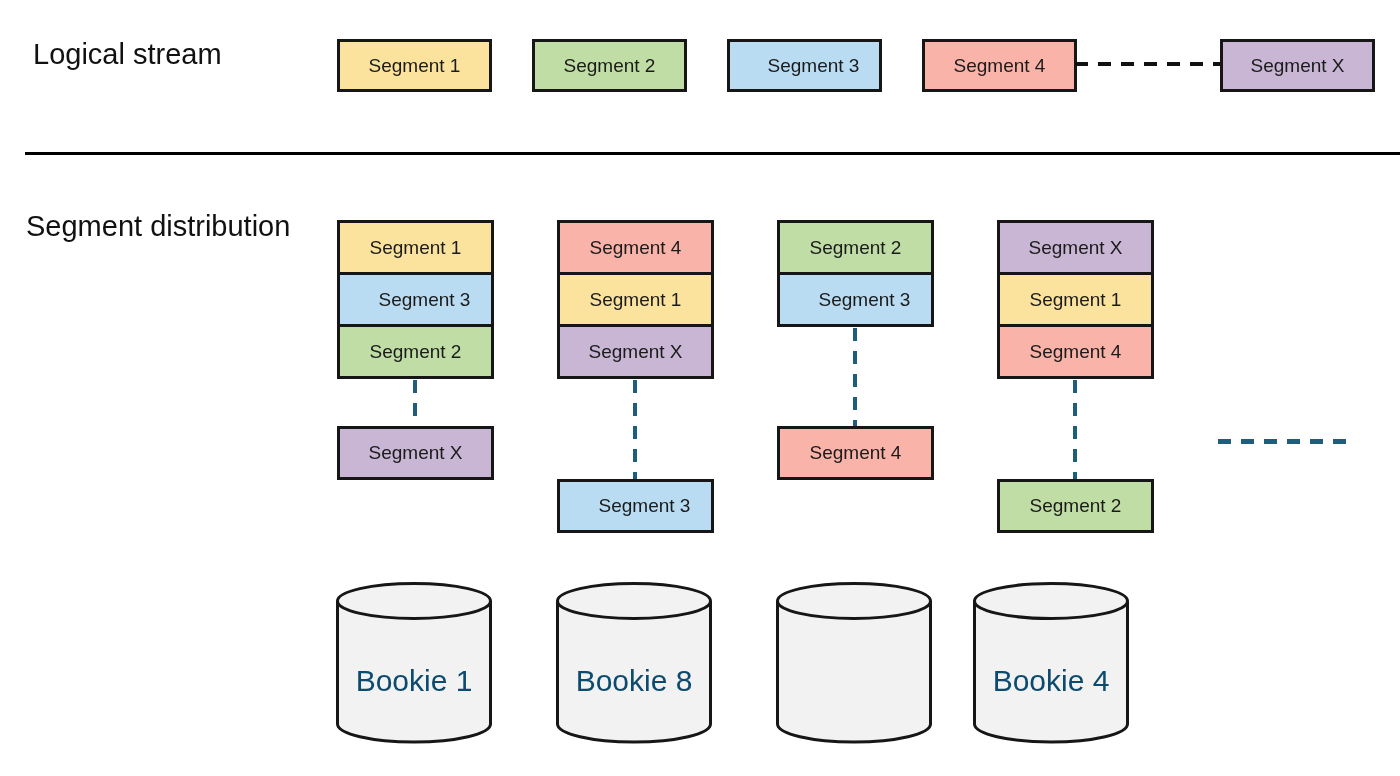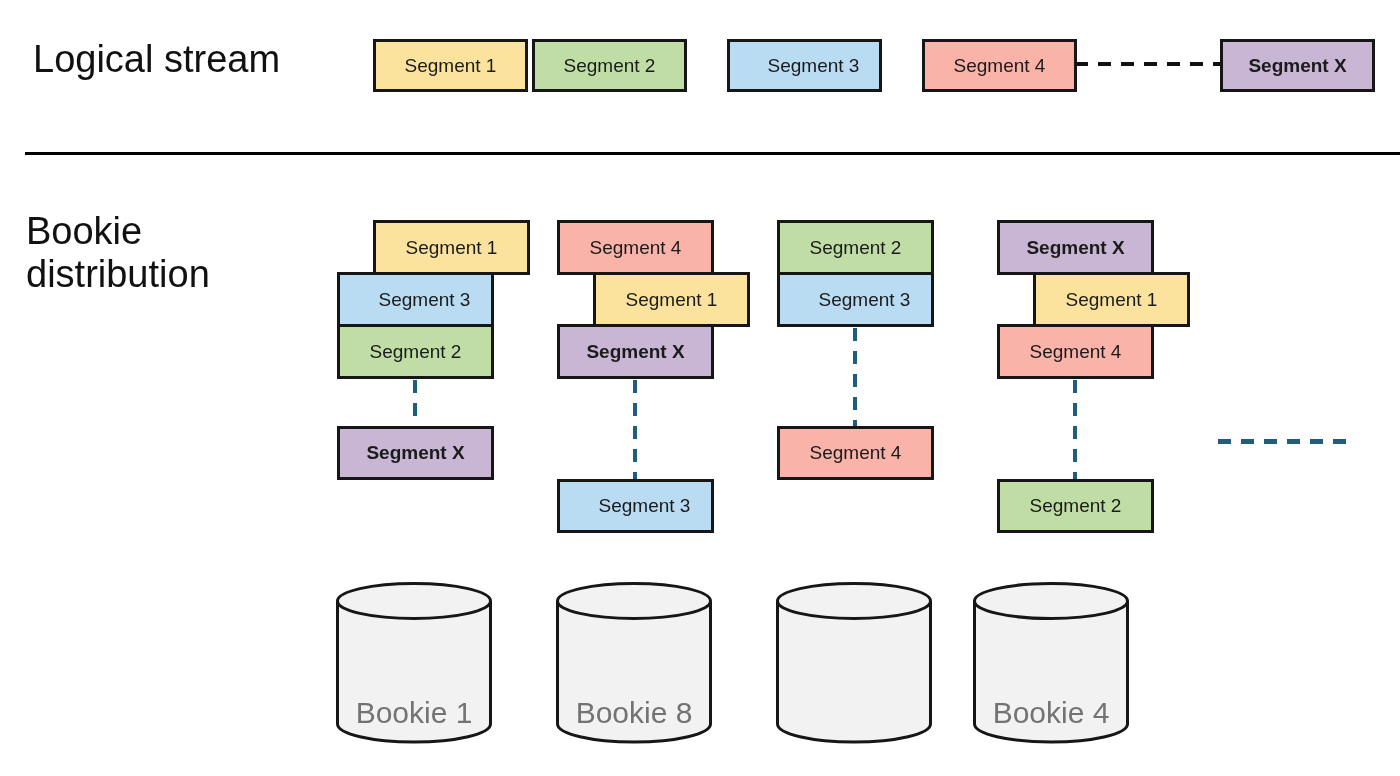--- a/index.html
+++ b/index.html
@@ -8,46 +8,46 @@
     position: relative;
     width: 1400px;
     height: 776px;
     background: #ffffff;
     font-family: "Liberation Sans", "DejaVu Sans", sans-serif;
     color: #141414;
     overflow: hidden;
   }
   .row-label {
     position: absolute;
-    font-size: 38px;
+    font-size: 29px;
     line-height: 1.12;
     color: #111111;
     white-space: normal;
   }
   .logical-label { left: 33px; top: 38px; }
   .dist-label { left: 26px; top: 210px; width: 280px; }
 
   .segbox {
     position: absolute;
     border: 3px solid var(--border, #161616);
     display: flex;
     align-items: center;
     justify-content: center;
     font-size: 19px;
     color: #1b1b1b;
   }
   .top-seg   { top: 39px; width: 155px; height: 53px; }
   .stack-seg { width: 157px; height: 55px; }
   .float-seg { width: 157px; height: 54px; }
 
-  .c-seg1 { background: var(--seg1, #FBE39E); margin-left: 36px; }
+  .c-seg1 { background: var(--seg1, #FBE39E); }
   .c-seg2 { background: var(--seg2, #BFDDA4); }
   .c-seg3 { background: var(--seg3, #B9DCF2); padding-left: 18px; }
   .c-seg4 { background: var(--seg4, #F9B3A9); }
-  .c-segX { background: var(--segX, #C8B6D4); font-weight: bold; }
+  .c-segX { background: var(--segX, #C8B6D4); }
 
   .divider {
     position: absolute;
     left: 25px; top: 152px;
     width: 1375px; height: 3px;
     background: #000000;
   }
   .dash-h-black {
     position: absolute;
     height: 4px;
@@ -78,31 +78,30 @@
     stroke: var(--border, #161616);
     stroke-width: 3;
   }
   .bookie-label {
     position: absolute;
     left: 0; top: 100px;
     width: 100%;
     transform: translateY(-50%);
     text-align: center;
     font-size: 30px;
-    color: #737373;
-    margin-top: 32px;
+    color: #0c4a6e;
   }
 </style>
 </head>
 <body>
 
 <div class="canvas">
 
   <div class="row-label logical-label">Logical stream</div>
-  <div class="row-label dist-label">Bookie distribution</div>
+  <div class="row-label dist-label">Segment distribution</div>
 
   <div class="segbox top-seg c-seg1" style="left:337px">Segment 1</div>
   <div class="segbox top-seg c-seg2" style="left:532px">Segment 2</div>
   <div class="segbox top-seg c-seg3" style="left:727px">Segment 3</div>
   <div class="segbox top-seg c-seg4" style="left:922px">Segment 4</div>
   <div class="dash-h-black" style="left:1075px;top:62px;width:145px"></div>
   <div class="segbox top-seg c-segX" style="left:1220px">Segment X</div>
 
   <div class="divider"></div>
 

